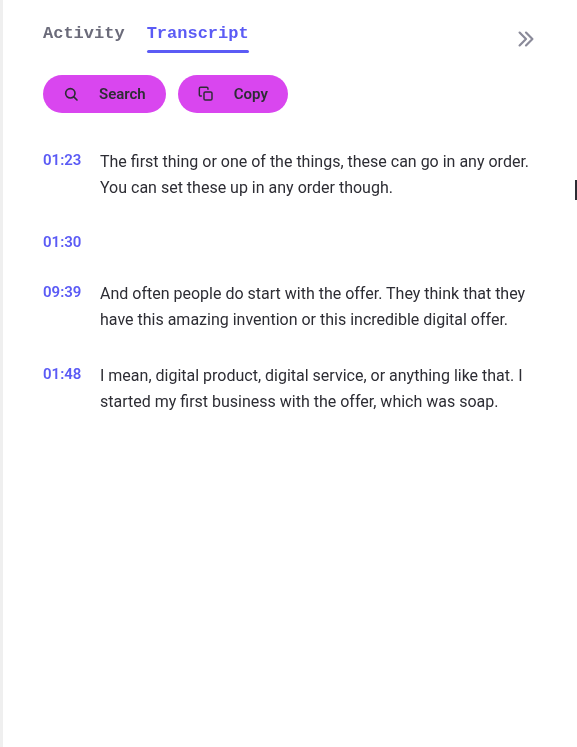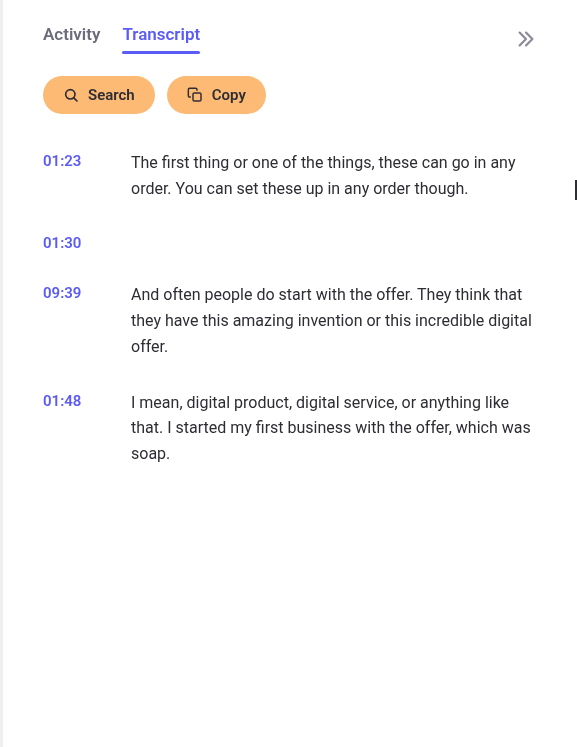--- a/index.html
+++ b/index.html
@@ -19,20 +19,21 @@
       padding: 24px 40px 0 40px;
       border-left: 3px solid #efefef;
       height: 100%;
       position: relative;
     }
     .header-row {
       display: flex;
       align-items: center;
       justify-content: space-between;
       margin-bottom: 22px;
+      font-family: Liberation Mono, monospace;
     }
     .tabs {
       display: flex;
       gap: 22px;
     }
     .tab {
       font-size: 17px;
       font-weight: 600;
       color: #6b6b7a;
       cursor: pointer;
@@ -59,22 +60,22 @@
       align-items: center;
     }
     .toolbar {
       display: flex;
       gap: 12px;
       margin-bottom: 36px;
     }
     .pill-button {
       display: inline-flex;
       align-items: center;
-      gap: 9px;
-      background: #fdba74;
+      gap: 20px;
+      background: #d946ef;
       border: none;
       border-radius: 22px;
       padding: 10px 20px;
       font-size: 15px;
       font-weight: 600;
       color: #2d2d34;
       cursor: pointer;
       font-family: inherit;
     }
     .pill-button .icon {
@@ -83,21 +84,21 @@
       color: #2d2d34;
     }
     .transcript-list {
       display: flex;
       flex-direction: column;
       gap: 30px;
     }
     .transcript-entry {
       display: flex;
       align-items: flex-start;
-      gap: 40px;
+      gap: 9px;
     }
     .timestamp {
       font-size: 15px;
       font-weight: 600;
       color: #5b5bf5;
       flex-shrink: 0;
       width: 48px;
       padding-top: 2px;
       cursor: pointer;
     }

